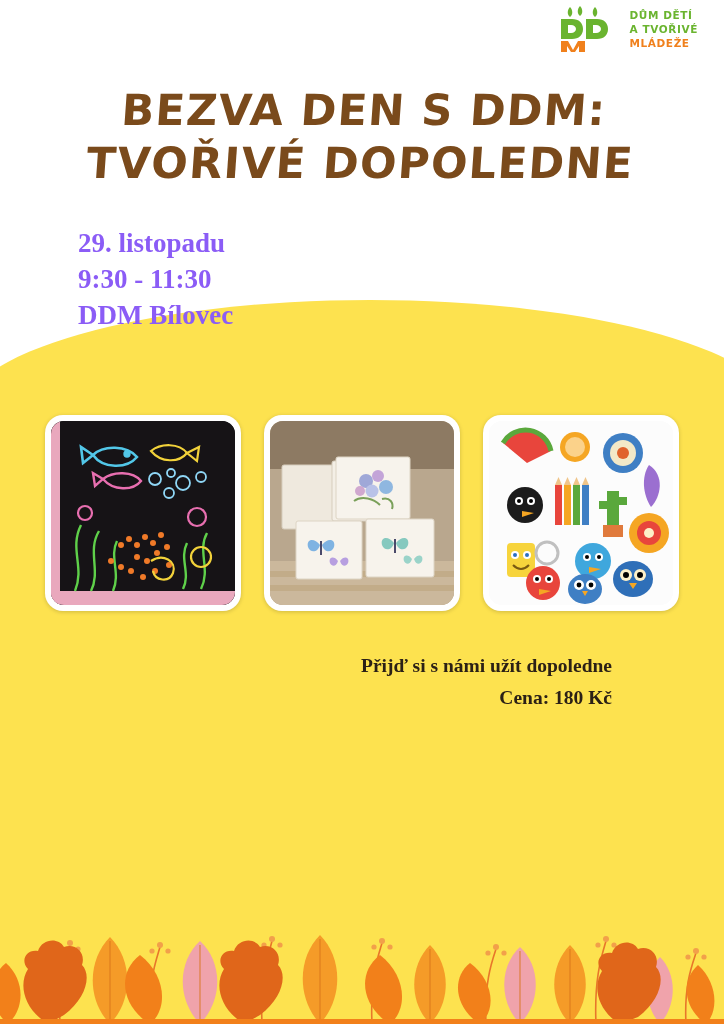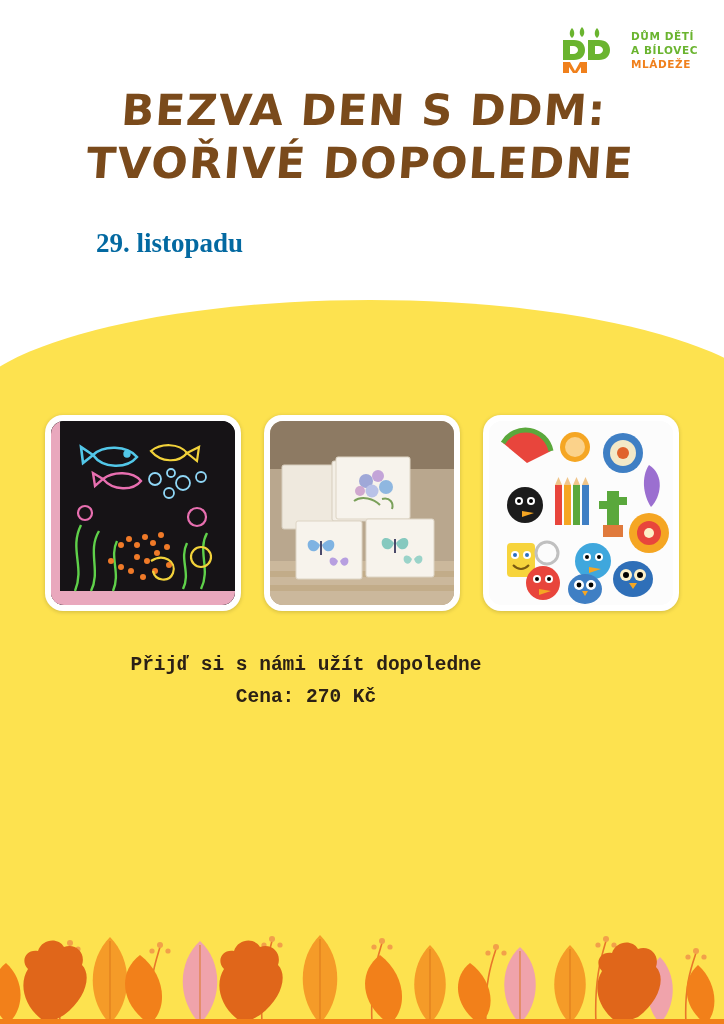--- a/index.html
+++ b/index.html
@@ -29,21 +29,21 @@
     width: 820px;
     height: 900px;
     background: #fde24f;
     border-radius: 60% 60% 0 0 / 140px 140px 0 0;
   }
 
   
   .logo {
     position: absolute;
     right: 26px;
-    top: 26px;
+    top: 5px;
     display: flex;
     align-items: center;
     gap: 9px;
   }
   .logo-mark {
     position: relative;
     width: 62px;
     height: 48px;
   }
   .logo-text {
@@ -76,22 +76,21 @@
 
   
   .details {
     position: absolute;
     left: 78px;
     top: 226px;
     font-family: "Liberation Serif", serif;
     font-weight: bold;
     font-size: 27px;
     line-height: 1.33;
-    color: #0369a1;
-    margin-left: 18px;
+    color: #8b5cf6;
   }
 
   
   .photos {
     position: absolute;
     left: 45px;
     top: 415px;
     width: 634px;
     display: flex;
     justify-content: space-between;
@@ -121,22 +120,22 @@
 
   
   .p3 { background: #fbfbfb; }
 
   
   .bodytext {
     position: absolute;
     left: 0;
     top: 650px;
     width: 612px;
-    text-align: center;
-    font-family: Liberation Mono, monospace;
+    text-align: right;
+    font-family: Liberation Serif, serif;
     font-weight: bold;
     font-size: 19.5px;
     line-height: 1.62;
     color: #2b2016;
   }
 
   
   .autumn {
     position: absolute;
     left: 0;
@@ -161,32 +160,34 @@
         <path d="M37 2 C34 5 34 10 37 12 C40 10 40 5 37 2 Z" fill="#6ab42f"></path>
 
         <path d="M3 14 H14 C21 14 25 18 25 24 C25 30 21 34 14 34 H3 Z M10 20 V28 H13 C16 28 18 26 18 24 C18 22 16 20 13 20 Z" fill="#6ab42f"></path>
         <path d="M28 14 H39 C46 14 50 18 50 24 C50 30 46 34 39 34 H28 Z M35 20 V28 H38 C41 28 43 26 43 24 C43 22 41 20 38 20 Z" fill="#6ab42f"></path>
 
         <path d="M3 36 H10 L15 45 L20 36 H27 V47 H21 V41 L17 47 H13 L9 41 V47 H3 Z" fill="#f0801c"></path>
       </svg>
     </div>
     <div class="logo-text">
       <div>DŮM DĚTÍ</div>
-      <div>A BÍLOVEC</div>
+      <div>A TVOŘIVÉ</div>
       <div class="l3">MLÁDEŽE</div>
     </div>
   </div>
 
   <div class="headline">
     <div class="line1">BEZVA DEN S DDM:</div>
     <div class="line2">TVOŘIVÉ DOPOLEDNE</div>
   </div>
 
   <div class="details">
     <div>29. listopadu</div>
+    <div>9:30 - 11:30</div>
+    <div>DDM Bílovec</div>
   </div>
 
   <div class="photos">
 
     <div class="photo">
       <div class="photo-inner p1">
         <svg width="184" height="184" viewBox="0 0 184 184">
           <rect x="0" y="0" width="184" height="184" fill="#161316"></rect>
           <rect x="0" y="0" width="9" height="184" fill="#e9a8bd"></rect>
           <rect x="0" y="170" width="184" height="14" fill="#e9a8bd"></rect>
@@ -379,21 +380,21 @@
           <circle cx="137" cy="154" r="3" fill="#000"></circle>
             <circle cx="151" cy="154" r="3" fill="#000"></circle>
           <path d="M140 162 L148 162 L144 168 Z" fill="#f5a623"></path>
         </svg>
       </div>
     </div>
   </div>
 
   <div class="bodytext">
     <div>Přijď si s námi užít dopoledne</div>
-    <div>Cena: 270 Kč</div>
+    <div>Cena: 180 Kč</div>
   </div>
 
   <div class="autumn">
     <svg width="724" height="175" viewBox="0 0 724 175">
 
       <g stroke="#e8762a" stroke-width="1.6" fill="none">
         <path d="M60 175 C58 130 66 110 70 96"></path>
         <path d="M150 175 C148 132 156 112 160 98"></path>
         <path d="M262 175 C260 130 268 108 272 92"></path>
         <path d="M372 175 C370 128 378 108 382 94"></path>

